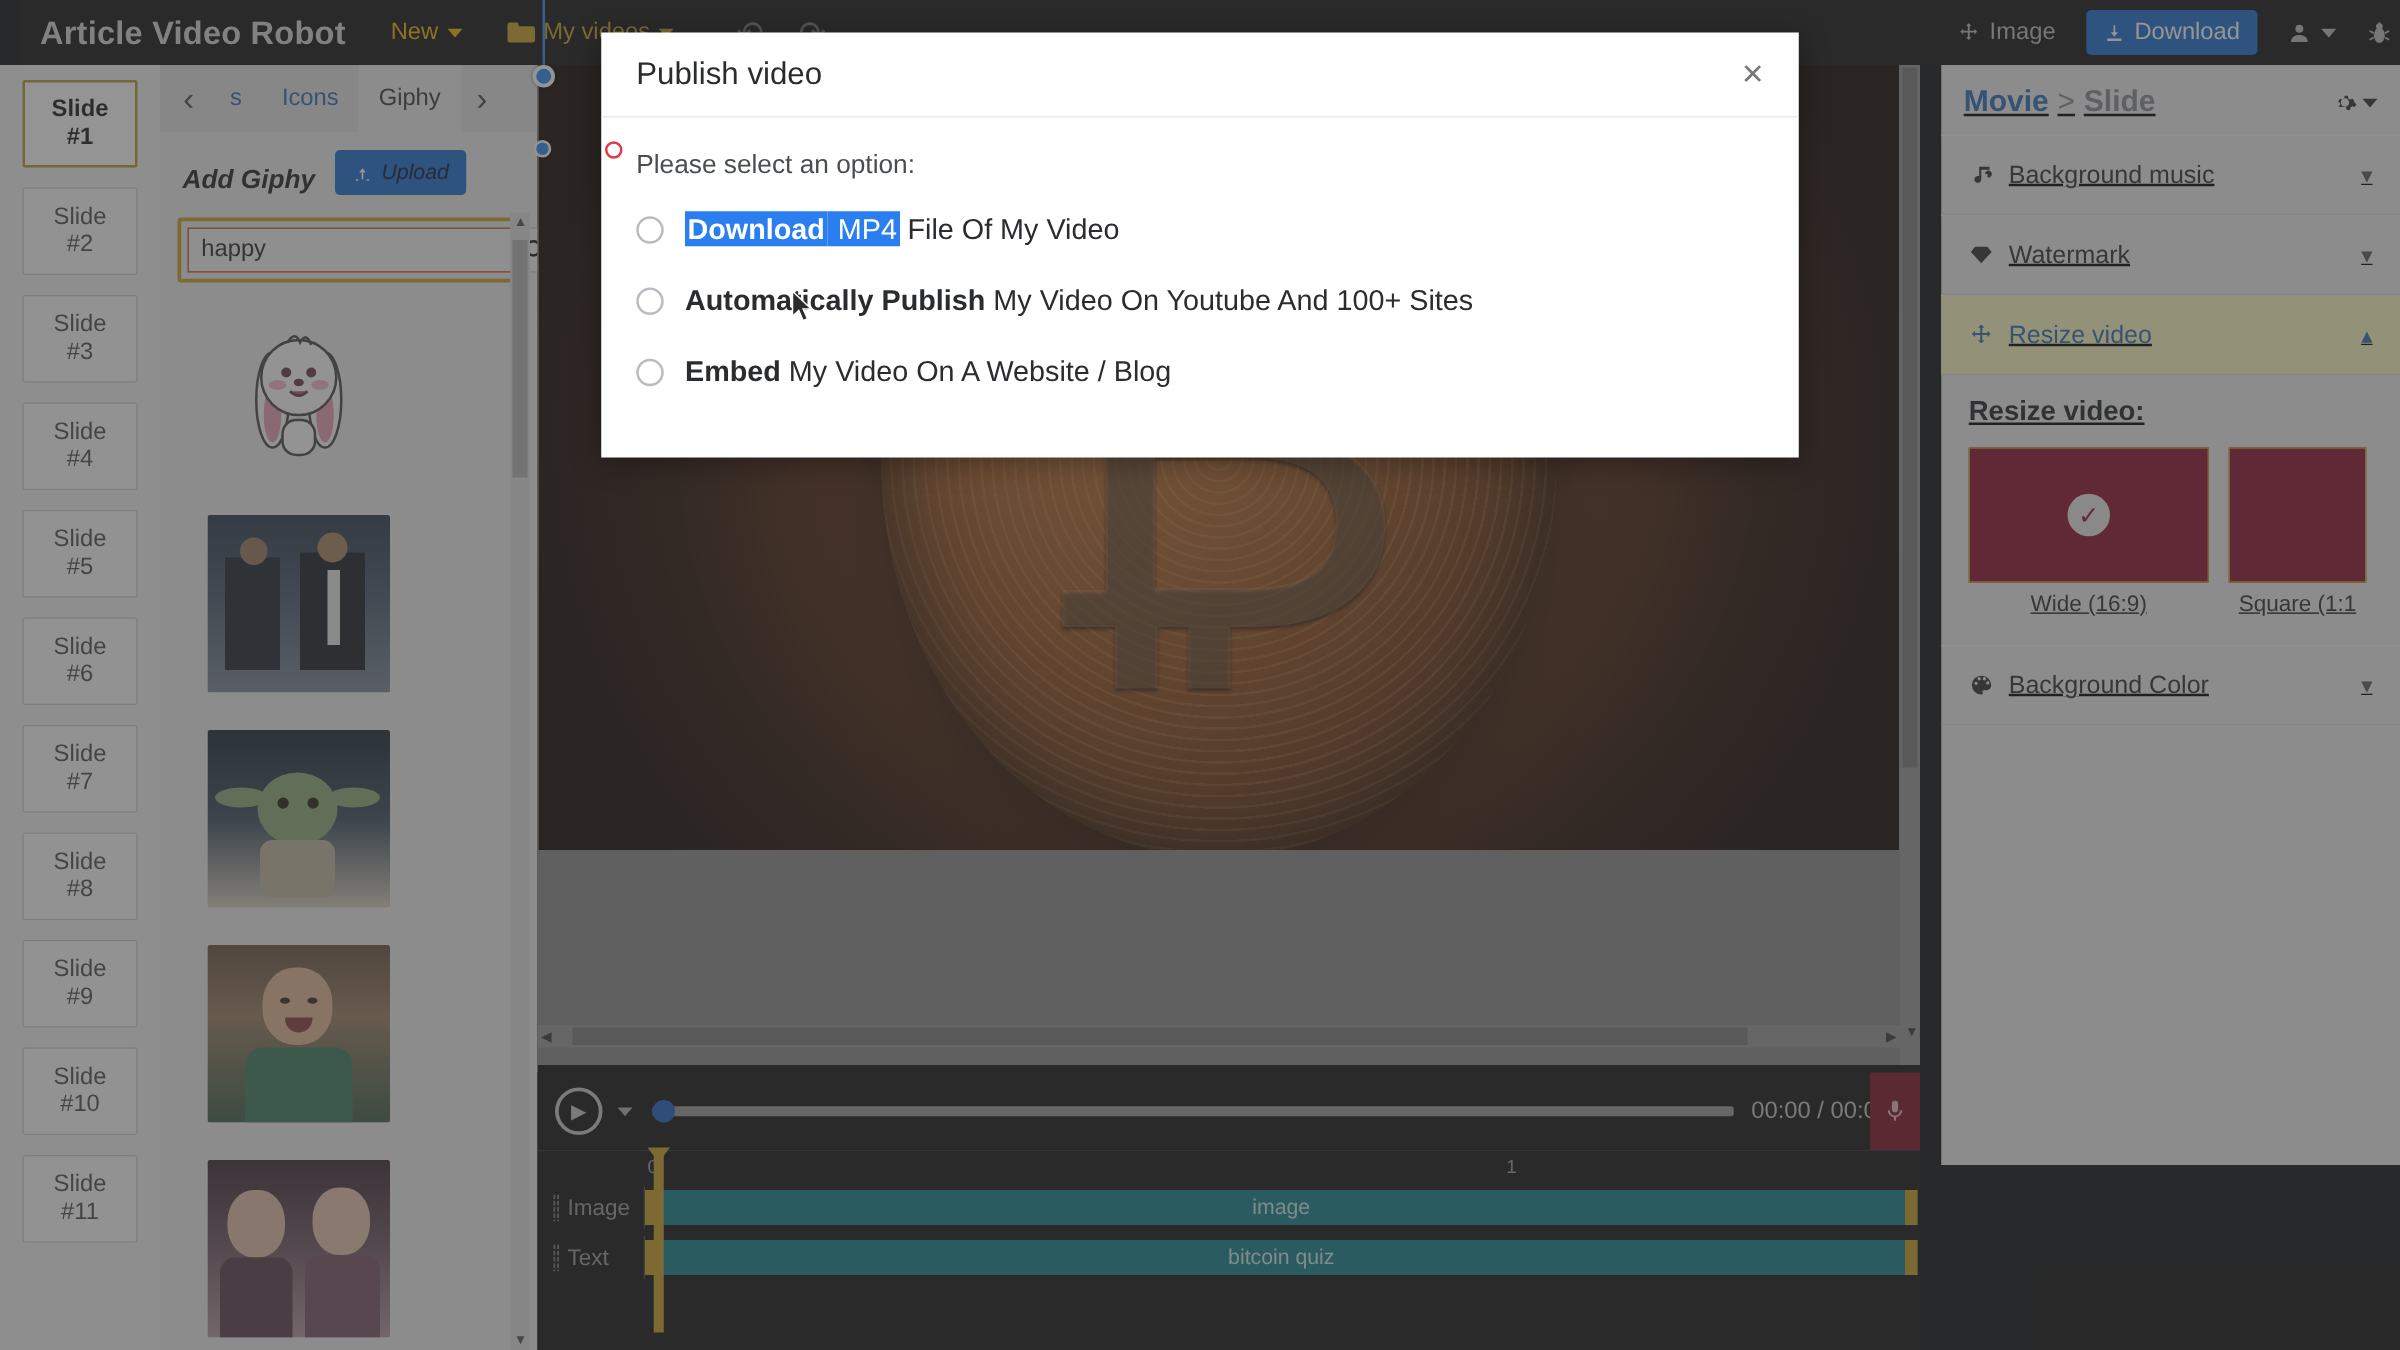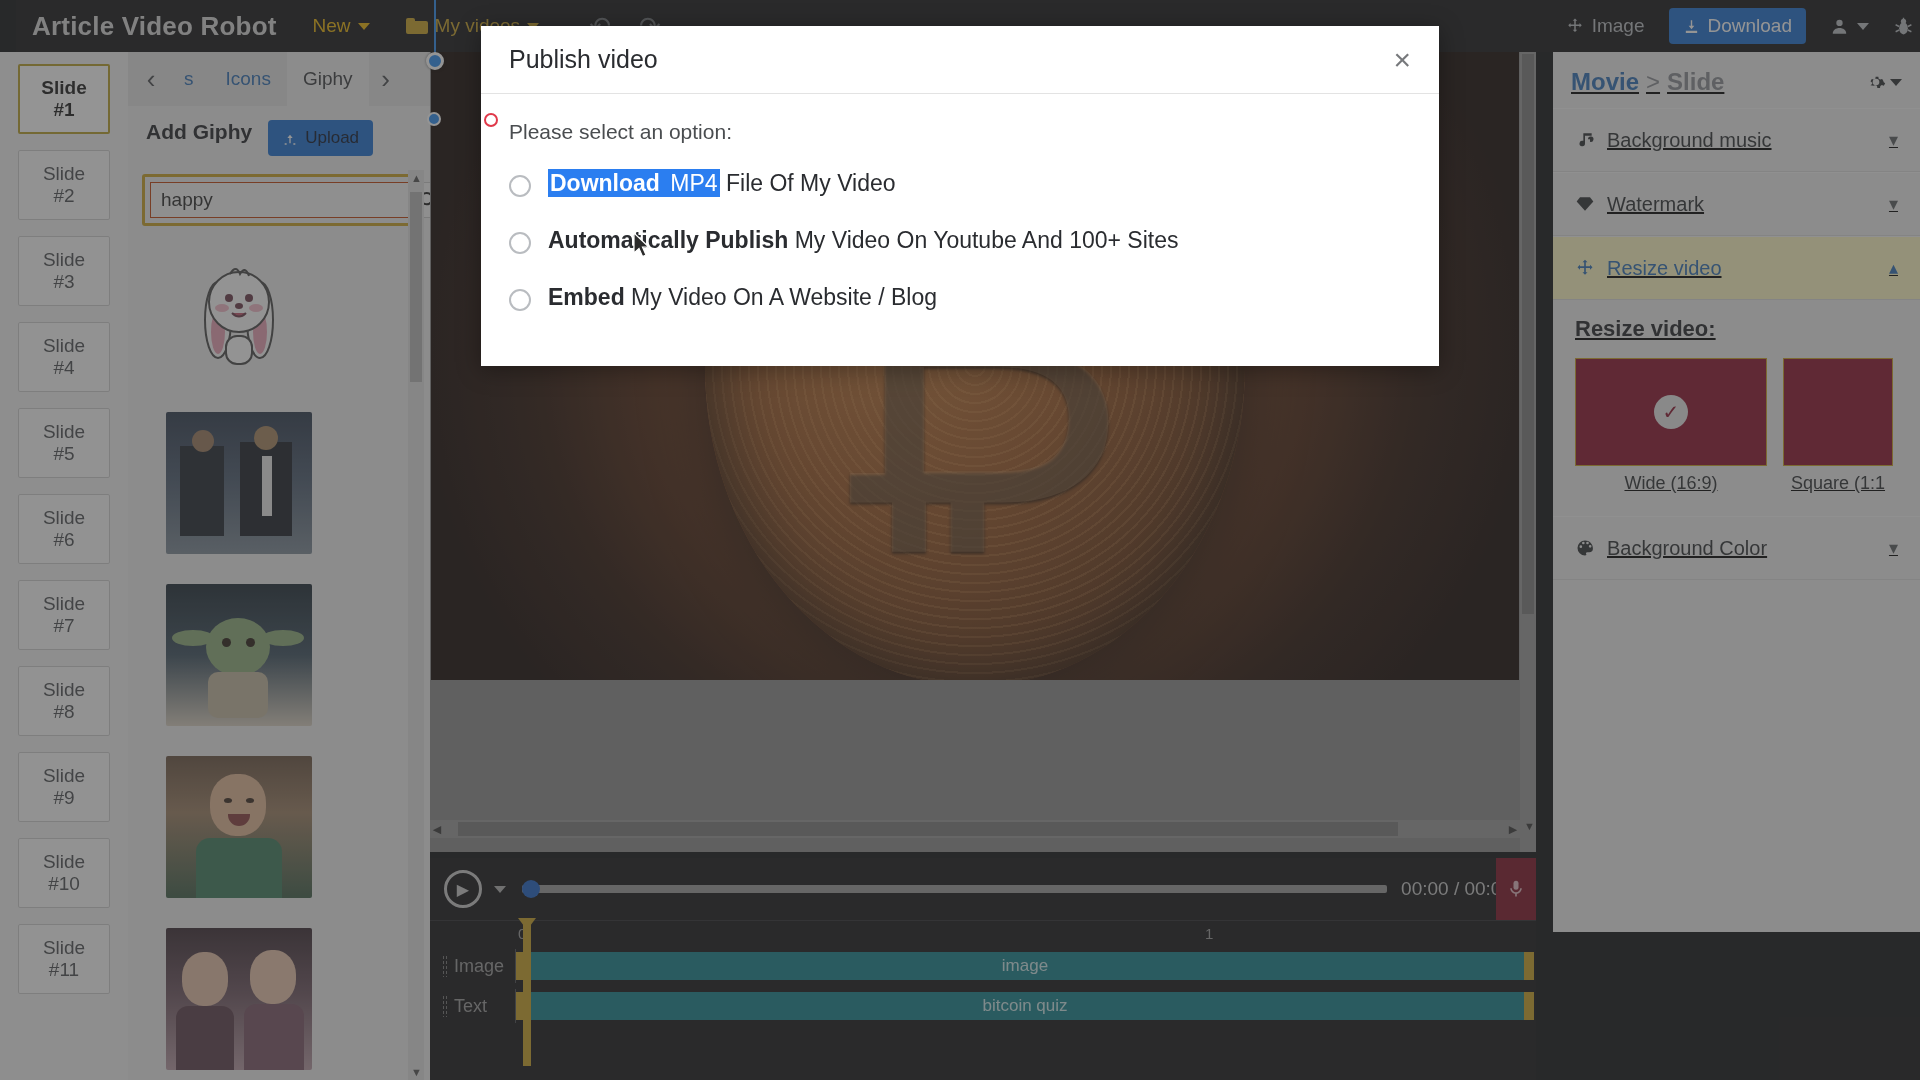--- a/index.html
+++ b/index.html
@@ -83,21 +83,21 @@
   }
   .tab-arrow { color: #4a4d50; font-size: 26px; width: 34px; text-align: center; }
   .tab {
     color: #2f6fb5; font-size: 19px; padding: 0 16px; height: 54px;
     display: flex; align-items: center;
   }
   .tab.active {
     background: #ededed; color: #3a3d40; font-weight: normal;
   }
   .giphy-head {
-    display: flex; align-items: flex-start; gap: 16px; padding: 14px 18px 10px 18px;
+    display: flex; align-items: flex-end; gap: 16px; padding: 14px 18px 10px 18px; font-style: italic;
   }
   .giphy-head-title { font-size: 21px; font-weight: bold; color: #24262a; }
   .upload-btn {
     background: #1d6fd0; color: #0f172a; font-size: 17px; border-radius: 4px;
     padding: 8px 14px; display: flex; align-items: center; gap: 7px;
   }
   .search-wrap {
     margin: 8px 14px 0 14px; border: 3px solid #c9a227; border-radius: 3px;
     display: flex; align-items: stretch; height: 52px; background: #ededed; padding: 5px;
   }
@@ -291,21 +291,21 @@
     background:#fff; z-index: 30; box-shadow: 0 4px 22px rgba(0,0,0,.35);
   }
   .modal-head {
     height: 68px; display:flex; align-items:center; padding: 0 28px;
     border-bottom: 1px solid #e3e3e3;
   }
   .modal-title { font-size: 25px; color:#2a2c30; }
   .modal-close { margin-left:auto; font-size: 30px; color:#77797c; line-height:1; }
   .modal-body { padding: 26px 28px 0 28px; }
   .modal-prompt { font-size: 21px; color:#4a4d50; margin-bottom: 26px; }
-  .opt-row { display:flex; align-items:flex-end; gap: 17px; margin-bottom: 30px; }
+  .opt-row { display:flex; align-items:center; gap: 17px; margin-bottom: 30px; }
   .radio {
     width: 22px; height: 22px; border-radius: 50%; border: 2px solid #b9bcc0; flex: none;
   }
   .opt-text { font-size: 23px; color:#2a2c30; white-space: nowrap; }
   .opt-text b { font-weight: bold; }
   .sel-hl { background:#2b7ef0; color:#fff; padding: 1px 2px; }
   .red-marker {
     position:absolute; left: 484px; top: 113px; width: 14px; height:14px;
     border: 2px solid #e0394a; border-radius:50%; z-index: 35; background: transparent;
   }

